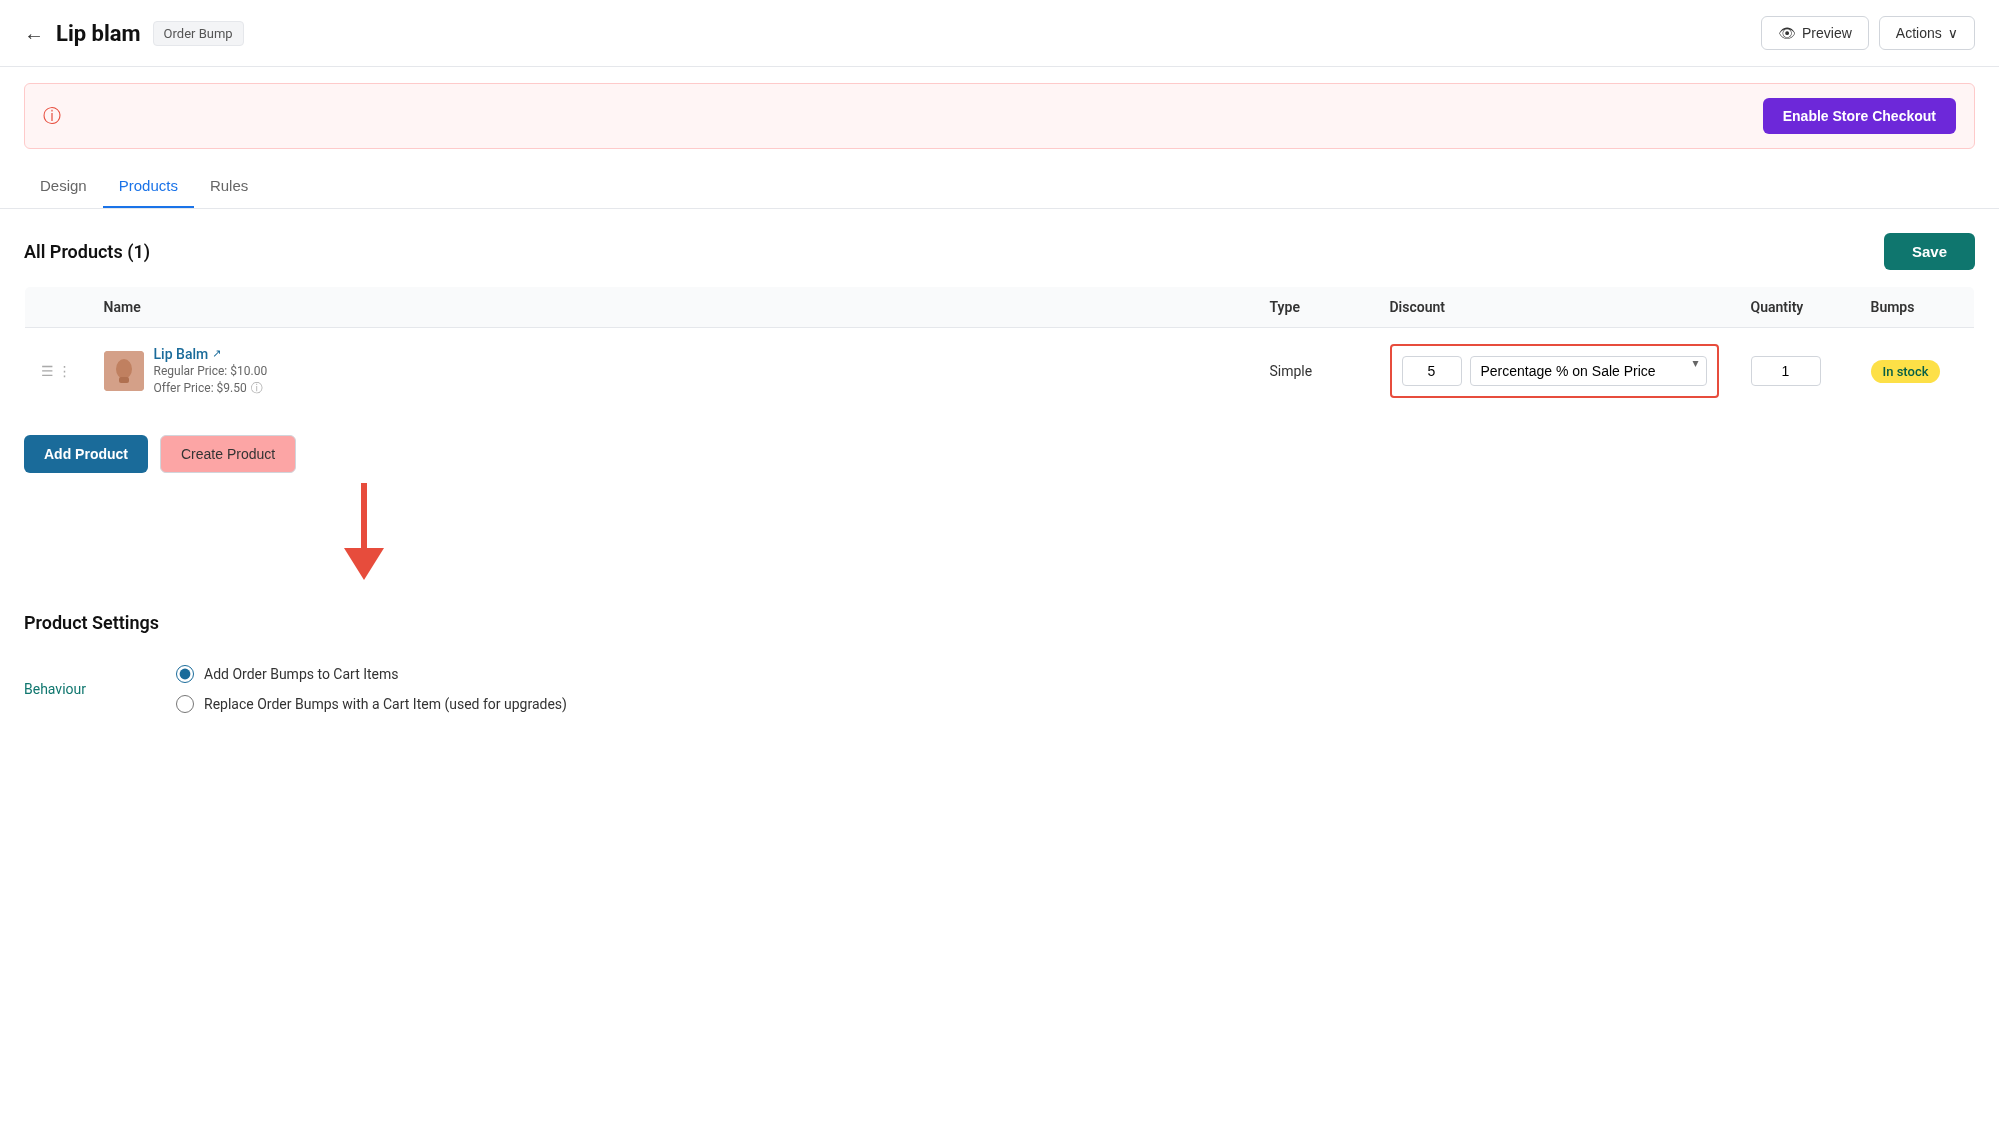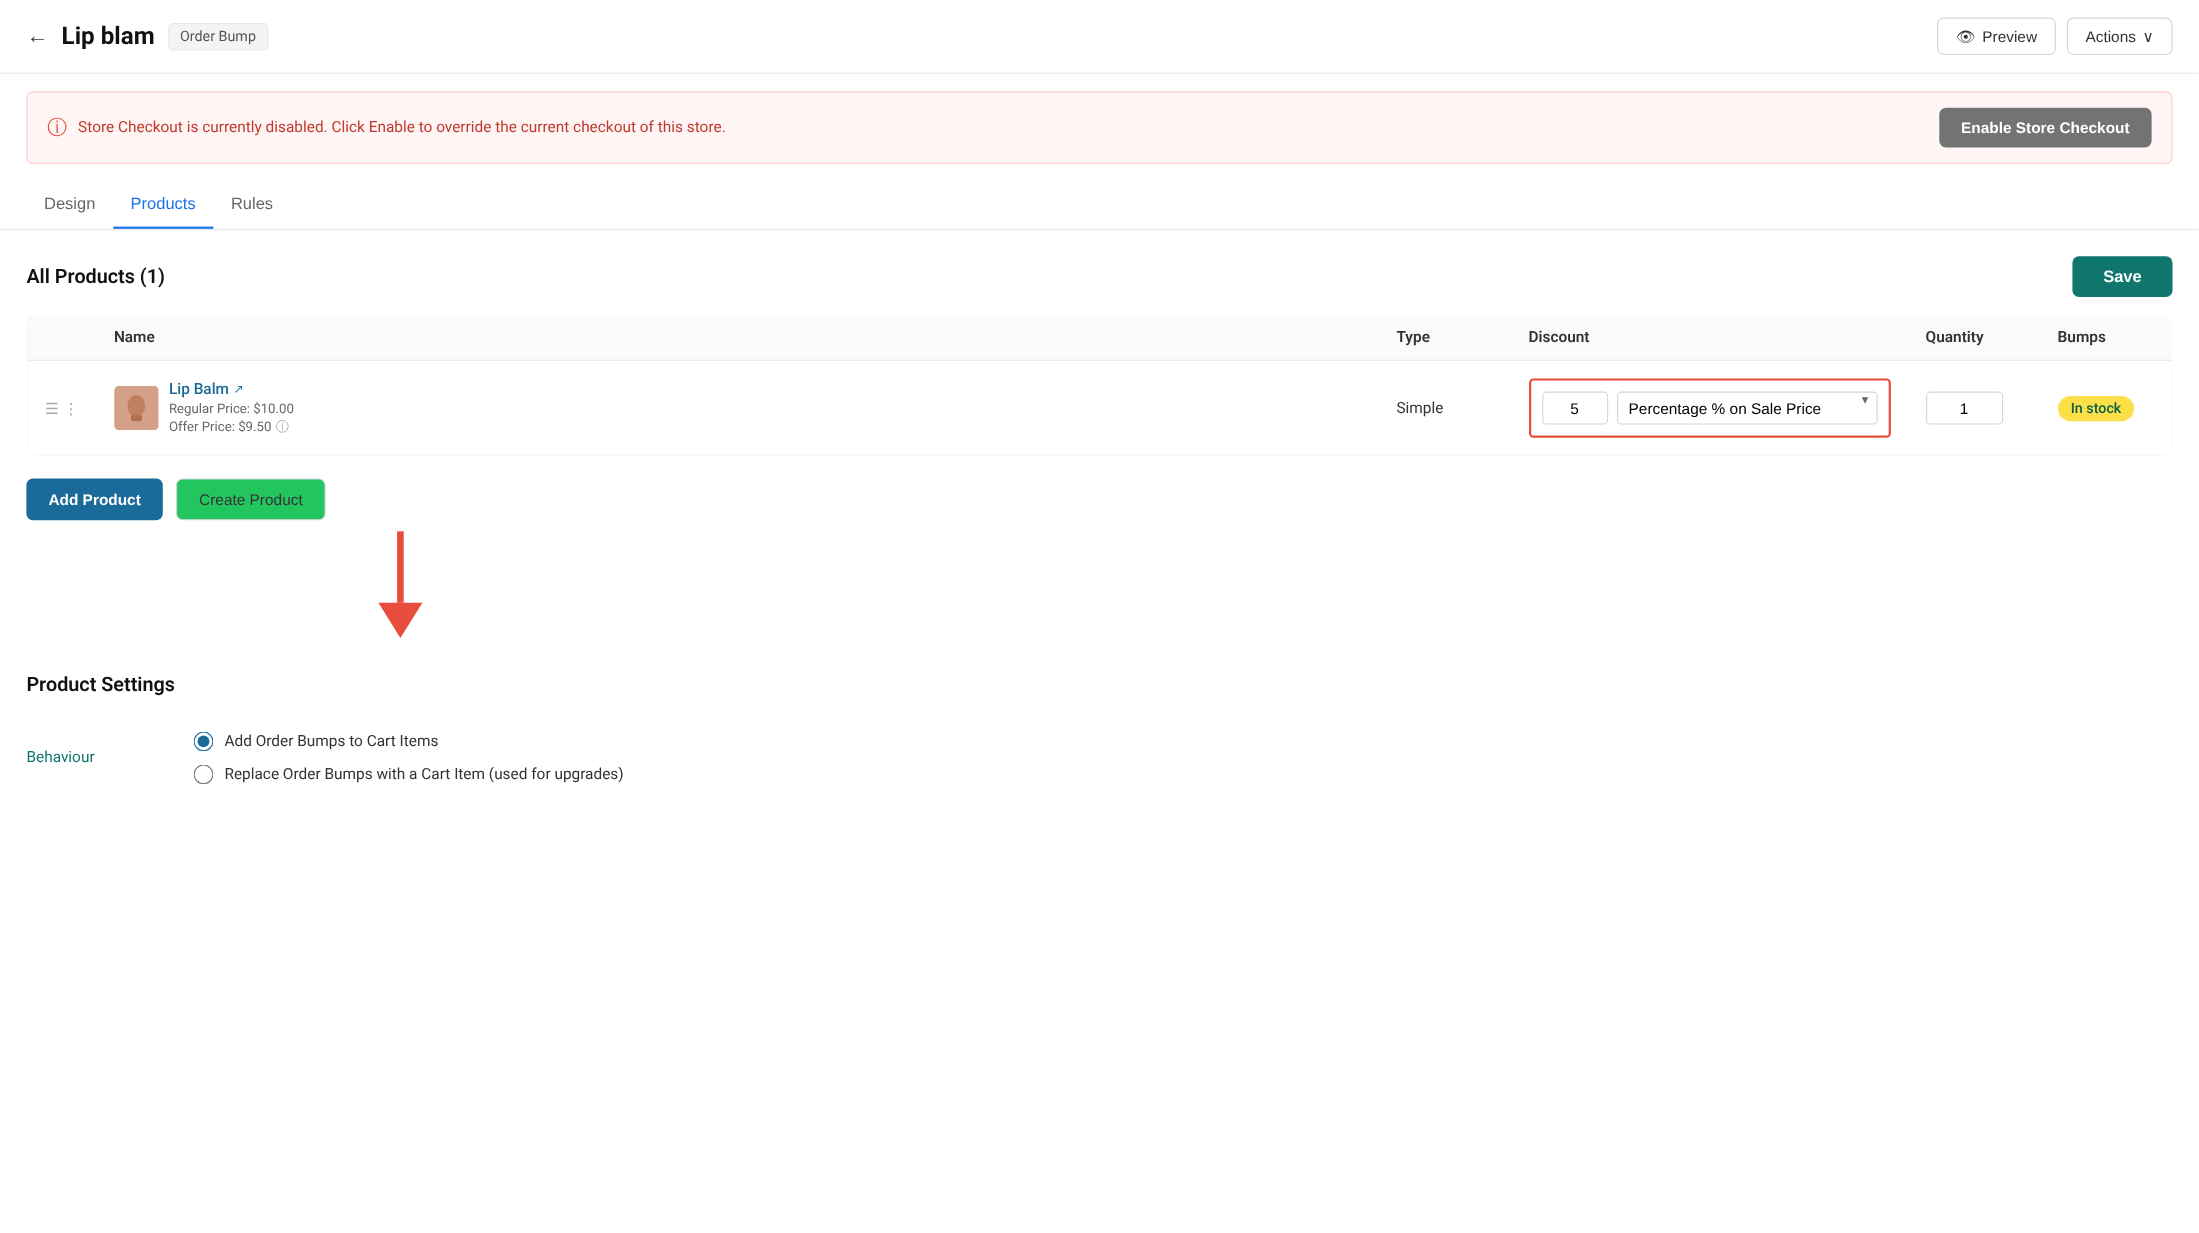--- a/index.html
+++ b/index.html
@@ -13,21 +13,21 @@
     .badge { background: #f3f4f6; border: 1px solid #e5e7eb; border-radius: 4px; padding: 4px 10px; font-size: 13px; color: #555; }
     .header-right { display: flex; align-items: center; gap: 10px; }
     .preview-btn { display: flex; align-items: center; gap: 6px; border: 1px solid #d1d5db; background: #fff; border-radius: 6px; padding: 8px 16px; font-size: 14px; cursor: pointer; color: #333; }
     .actions-btn { display: flex; align-items: center; gap: 6px; border: 1px solid #d1d5db; background: #fff; border-radius: 6px; padding: 8px 16px; font-size: 14px; cursor: pointer; color: #333; font-weight: 500; }
 
     
     .alert-banner { display: flex; align-items: center; justify-content: space-between; background: #fff5f5; border: 1px solid #fecaca; border-radius: 6px; margin: 16px 24px; padding: 14px 18px; }
     .alert-left { display: flex; align-items: center; gap: 10px; color: #c0392b; font-size: 14px; }
     .alert-icon { font-size: 18px; color: #e74c3c; }
     .alert-text { color: #c0392b; font-weight: 400; }
-    .enable-btn { background: #737373; color: #fff; border: none; border-radius: 6px; padding: 10px 20px; font-size: 14px; font-weight: 600; cursor: pointer; white-space: nowrap; }
+    .enable-btn { background: #6d28d9; color: #fff; border: none; border-radius: 6px; padding: 10px 20px; font-size: 14px; font-weight: 600; cursor: pointer; white-space: nowrap; }
 
     
     .tabs { display: flex; gap: 0; padding: 0 24px; border-bottom: 1px solid #e5e7eb; margin-top: 8px; }
     .tab { padding: 12px 16px; font-size: 15px; cursor: pointer; border-bottom: 2px solid transparent; color: #666; background: none; border-top: none; border-left: none; border-right: none; }
     .tab.active { color: #1a73e8; border-bottom: 2px solid #1a73e8; font-weight: 500; }
 
     
     .content { padding: 24px; }
     .section-header { display: flex; align-items: center; justify-content: space-between; margin-bottom: 16px; }
     .section-title { font-size: 18px; font-weight: 600; color: #111; }
@@ -59,21 +59,21 @@
     .discount-select { border: 1px solid #d1d5db; border-radius: 4px; padding: 6px 10px; font-size: 14px; background: #fff; cursor: pointer; appearance: none; padding-right: 28px; }
     .select-wrapper { position: relative; display: inline-flex; align-items: flex-start; }
     .select-wrapper::after { content: '▾'; position: absolute; right: 8px; pointer-events: none; color: #666; font-size: 12px; }
 
     .qty-input { width: 70px; border: 1px solid #d1d5db; border-radius: 4px; padding: 6px 10px; font-size: 14px; text-align: center; }
     .status-badge { background: #fde047; color: #065f46; border-radius: 12px; padding: 4px 12px; font-size: 13px; font-weight: 500; display: inline-block; }
 
     
     .action-btns { display: flex; gap: 12px; margin-top: 20px; }
     .add-product-btn { background: #1a6b9a; color: #fff; border: none; border-radius: 6px; padding: 0 20px; font-size: 14px; font-weight: 600; cursor: pointer; }
-    .create-product-btn { background: #22c55e; color: #333; border: 1px solid #d1d5db; border-radius: 6px; padding: 10px 20px; font-size: 14px; font-weight: 500; cursor: pointer; }
+    .create-product-btn { background: #fca5a5; color: #333; border: 1px solid #d1d5db; border-radius: 6px; padding: 10px 20px; font-size: 14px; font-weight: 500; cursor: pointer; }
 
     
     .product-settings { margin-top: 32px; }
     .settings-title { font-size: 18px; font-weight: 600; color: #111; margin-bottom: 20px; }
     .settings-row { display: flex; align-items: flex-start; gap: 32px; padding: 12px 0; }
     .settings-label { font-size: 14px; color: #0f766e; width: 120px; flex-shrink: 0; margin-top: 16px; }
     .settings-options { display: flex; flex-direction: column; gap: 12px; }
     .radio-option { display: flex; align-items: center; gap: 10px; cursor: pointer; }
     .radio-option input[type="radio"] { width: 18px; height: 18px; accent-color: #1a6b9a; }
     .radio-label { font-size: 14px; color: #333; }
@@ -95,21 +95,20 @@
     <button class="actions-btn">
       <span>Actions</span>
       <span>∨</span>
     </button>
   </div>
 </div>
 
 <div class="alert-banner">
   <div class="alert-left">
     <span class="alert-icon">ⓘ</span>
-    <span class="alert-text">Store Checkout is currently disabled. Click Enable to override the current checkout of this store.</span>
   </div>
   <button class="enable-btn">Enable Store Checkout</button>
 </div>
 
 <div class="tabs">
   <button class="tab">Design</button>
   <button class="tab active">Products</button>
   <button class="tab">Rules</button>
 </div>
 

